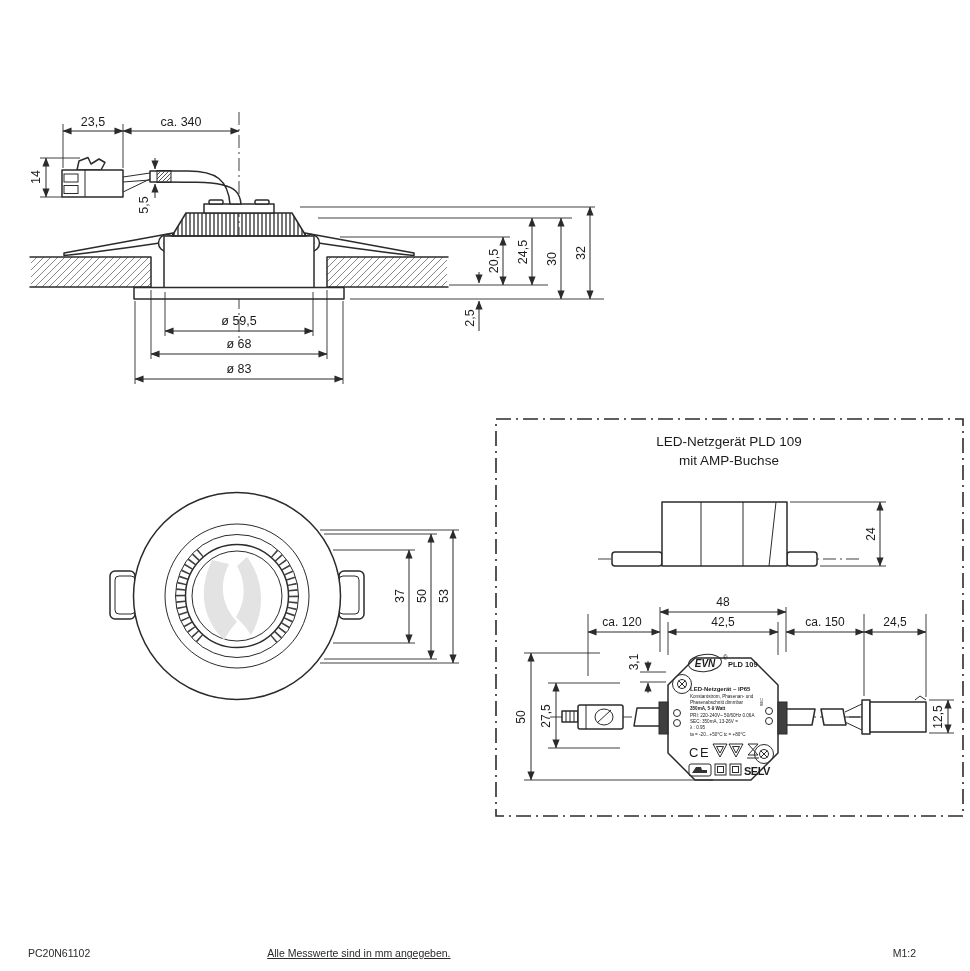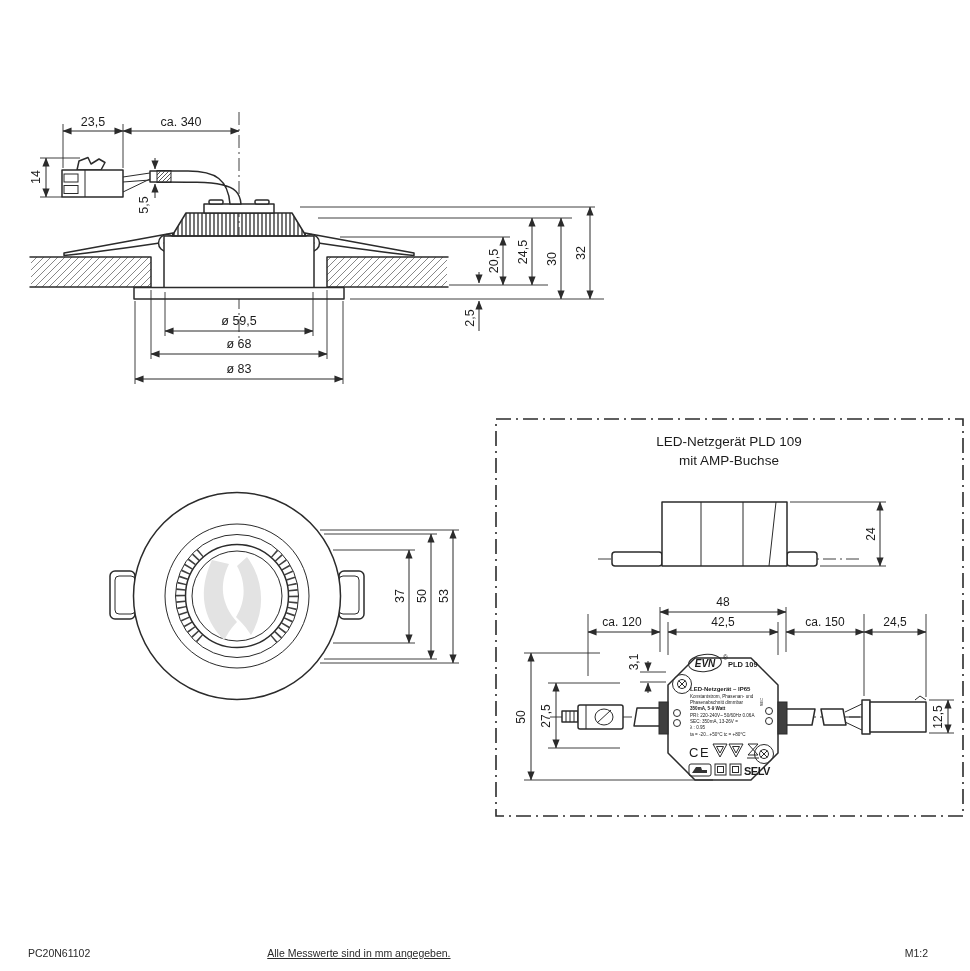--- a/index.html
+++ b/index.html
@@ -5,21 +5,21 @@
   html,body{margin:0;padding:0;background:#fff;}
   body{width:970px;height:971px;position:relative;font-family:"Liberation Sans",sans-serif;}
   svg text{font-family:"Liberation Sans",sans-serif;fill:#1c1c1c;}
   .dt{font-size:12.5px;}
   .dt2{font-size:12px;}
   .ttl{font-size:13.5px;}
   .footer{position:absolute;top:947px;left:0;width:970px;font-size:10.5px;color:#2a2a2a;}
   .footer .fl{position:absolute;left:28px;}
   .footer .fc{position:absolute;left:0;width:100%;text-align:center;transform:translateX(-13%);}
   .footer .fc-inner{display:inline-block;text-decoration:underline;}
-  .footer .fr{position:absolute;right:42px;}
+  .footer .fr{position:absolute;right:54px;}
 </style>
 </head>
 <body>
 
 
 
 <svg width="970" height="971" viewBox="0 0 970 971" xmlns="http://www.w3.org/2000/svg">
   <defs>
     <marker id="arr" viewBox="0 0 10 10" refX="9.5" refY="5" markerWidth="9" markerHeight="9" orient="auto-start-reverse">
       <path d="M0,1 L10,5 L0,9 z" fill="#2b2b2b"></path>

